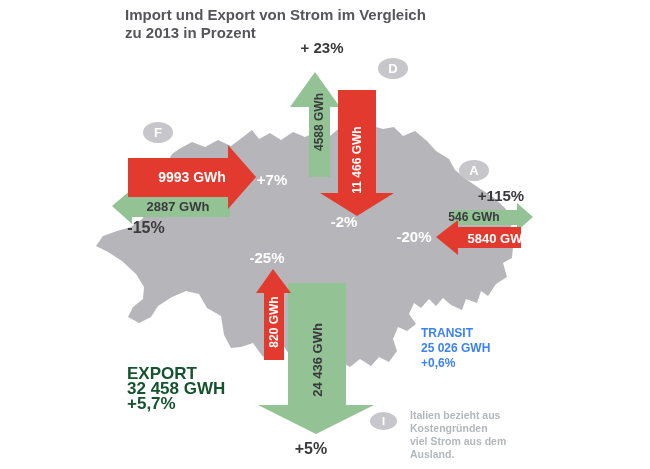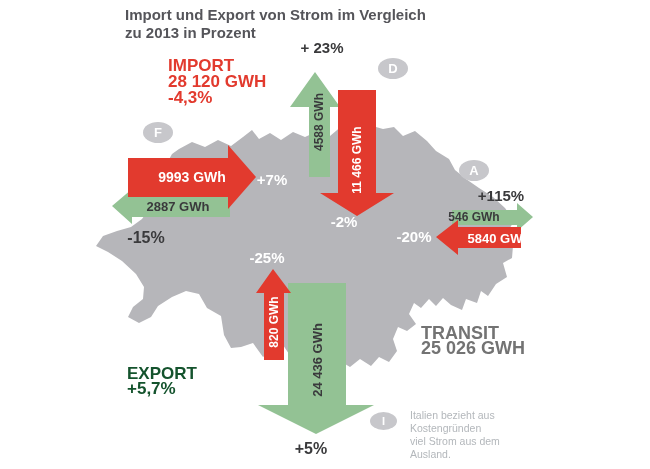--- a/index.html
+++ b/index.html
@@ -13,34 +13,34 @@
   .ctr{transform:translate(-50%,-50%);}
   .vtext{position:absolute;white-space:nowrap;font-weight:bold;
          transform:translate(-50%,-50%) rotate(-90deg);}
   .dark{color:#3a3a3c;}
   .white{color:#fff;}
   .badge{position:absolute;background:#c7c7cb;color:#fff;font-weight:bold;
          border-radius:50%;display:flex;align-items:center;justify-content:center;}
   .t-title{left:125px;top:6px;font-size:15px;color:#55555a;line-height:18px;}
   .t-import{left:168px;top:58px;font-size:17px;color:#e23a2e;line-height:16px;}
   .t-export{left:127px;top:366px;font-size:17px;color:#14532d;line-height:15px;}
-  .t-transit{left:421px;top:326px;font-size:18px;color:#737373;line-height:15px;}
-  .t-note{left:410px;top:409px;font-size:10.5px;color:#b3b7bb;line-height:13px;font-weight:normal;}
+  .t-transit{left:421px;top:326px;font-size:12px;color:#3b82f6;line-height:15px;}
+  .t-note{left:410px;top:409px;font-size:10.5px;color:#b3b7bb;line-height:13px;font-weight:bold;}
   .badge-d{left:378px;top:58px;width:30px;height:21px;font-size:13px;}
   .badge-f{left:143px;top:122px;width:30px;height:21px;font-size:13px;}
   .badge-a{left:459px;top:160px;width:30px;height:21px;font-size:13px;}
   .badge-i{left:370px;top:412px;width:27px;height:18px;font-size:11px;}
   .t-plus23{left:322px;top:47px;font-size:15px;}
   .t-4588{left:319px;top:122px;font-size:12px;}
   .t-11466{left:357px;top:160px;font-size:12px;}
   .t-minus2{left:344px;top:221px;font-size:15px;}
   .t-9993{left:192px;top:177px;font-size:14px;}
   .t-plus7{left:272px;top:179px;font-size:15px;}
   .t-2887{left:178px;top:206px;font-size:13px;}
-  .t-minus15{left:146px;top:238px;font-size:16px;}
+  .t-minus15{left:146px;top:228px;font-size:16px;}
   .t-plus115{left:501px;top:195px;font-size:15px;}
   .t-546{left:474px;top:217px;font-size:12px;}
   .t-5840{left:489px;top:238px;font-size:13px;padding-left:20px;}
   .t-minus20{left:414px;top:236px;font-size:15px;}
   .t-minus25{left:267px;top:257px;font-size:15px;}
   .t-820{left:274px;top:322px;font-size:12px;}
   .t-24436{left:317px;top:360px;font-size:13px;}
   .t-plus5{left:311px;top:449px;font-size:16px;}
 </style>
 </head>
@@ -70,34 +70,31 @@
     <polygon class="arrow-red" points="521,227 521,248 458,248 458,255 436,237 458,220 458,227"></polygon>
     <polygon class="arrow-green" points="288,283 346,283 346,405 374,405 316,434 258,405 288,405"></polygon>
     <polygon class="arrow-red" points="273,269 291,293 284,293 284,360 264,360 264,293 256,293"></polygon>
   </svg>
 
   <div class="label t-title">
     <div>Import und Export von Strom im Vergleich</div>
     <div>zu 2013 in Prozent</div>
   </div>
 
-  <div class="label t-import">
-    <div>IMPORT</div>
-    <div>28 120 GWH</div>
-    <div>-4,3%</div>
-  </div>
 
   <div class="label t-export">
     <div>EXPORT</div>
+    <div>32 458 GWH</div>
     <div>+5,7%</div>
   </div>
 
   <div class="label t-transit">
     <div>TRANSIT</div>
     <div>25 026 GWH</div>
+    <div>+0,6%</div>
   </div>
 
   <div class="badge badge-d">D</div>
   <div class="badge badge-f">F</div>
   <div class="badge badge-a">A</div>
   <div class="badge badge-i">I</div>
 
   <div class="label ctr dark t-plus23">+ 23%</div>
   <div class="vtext dark t-4588">4588 GWh</div>
   <div class="vtext white t-11466">11 466 GWh</div>

